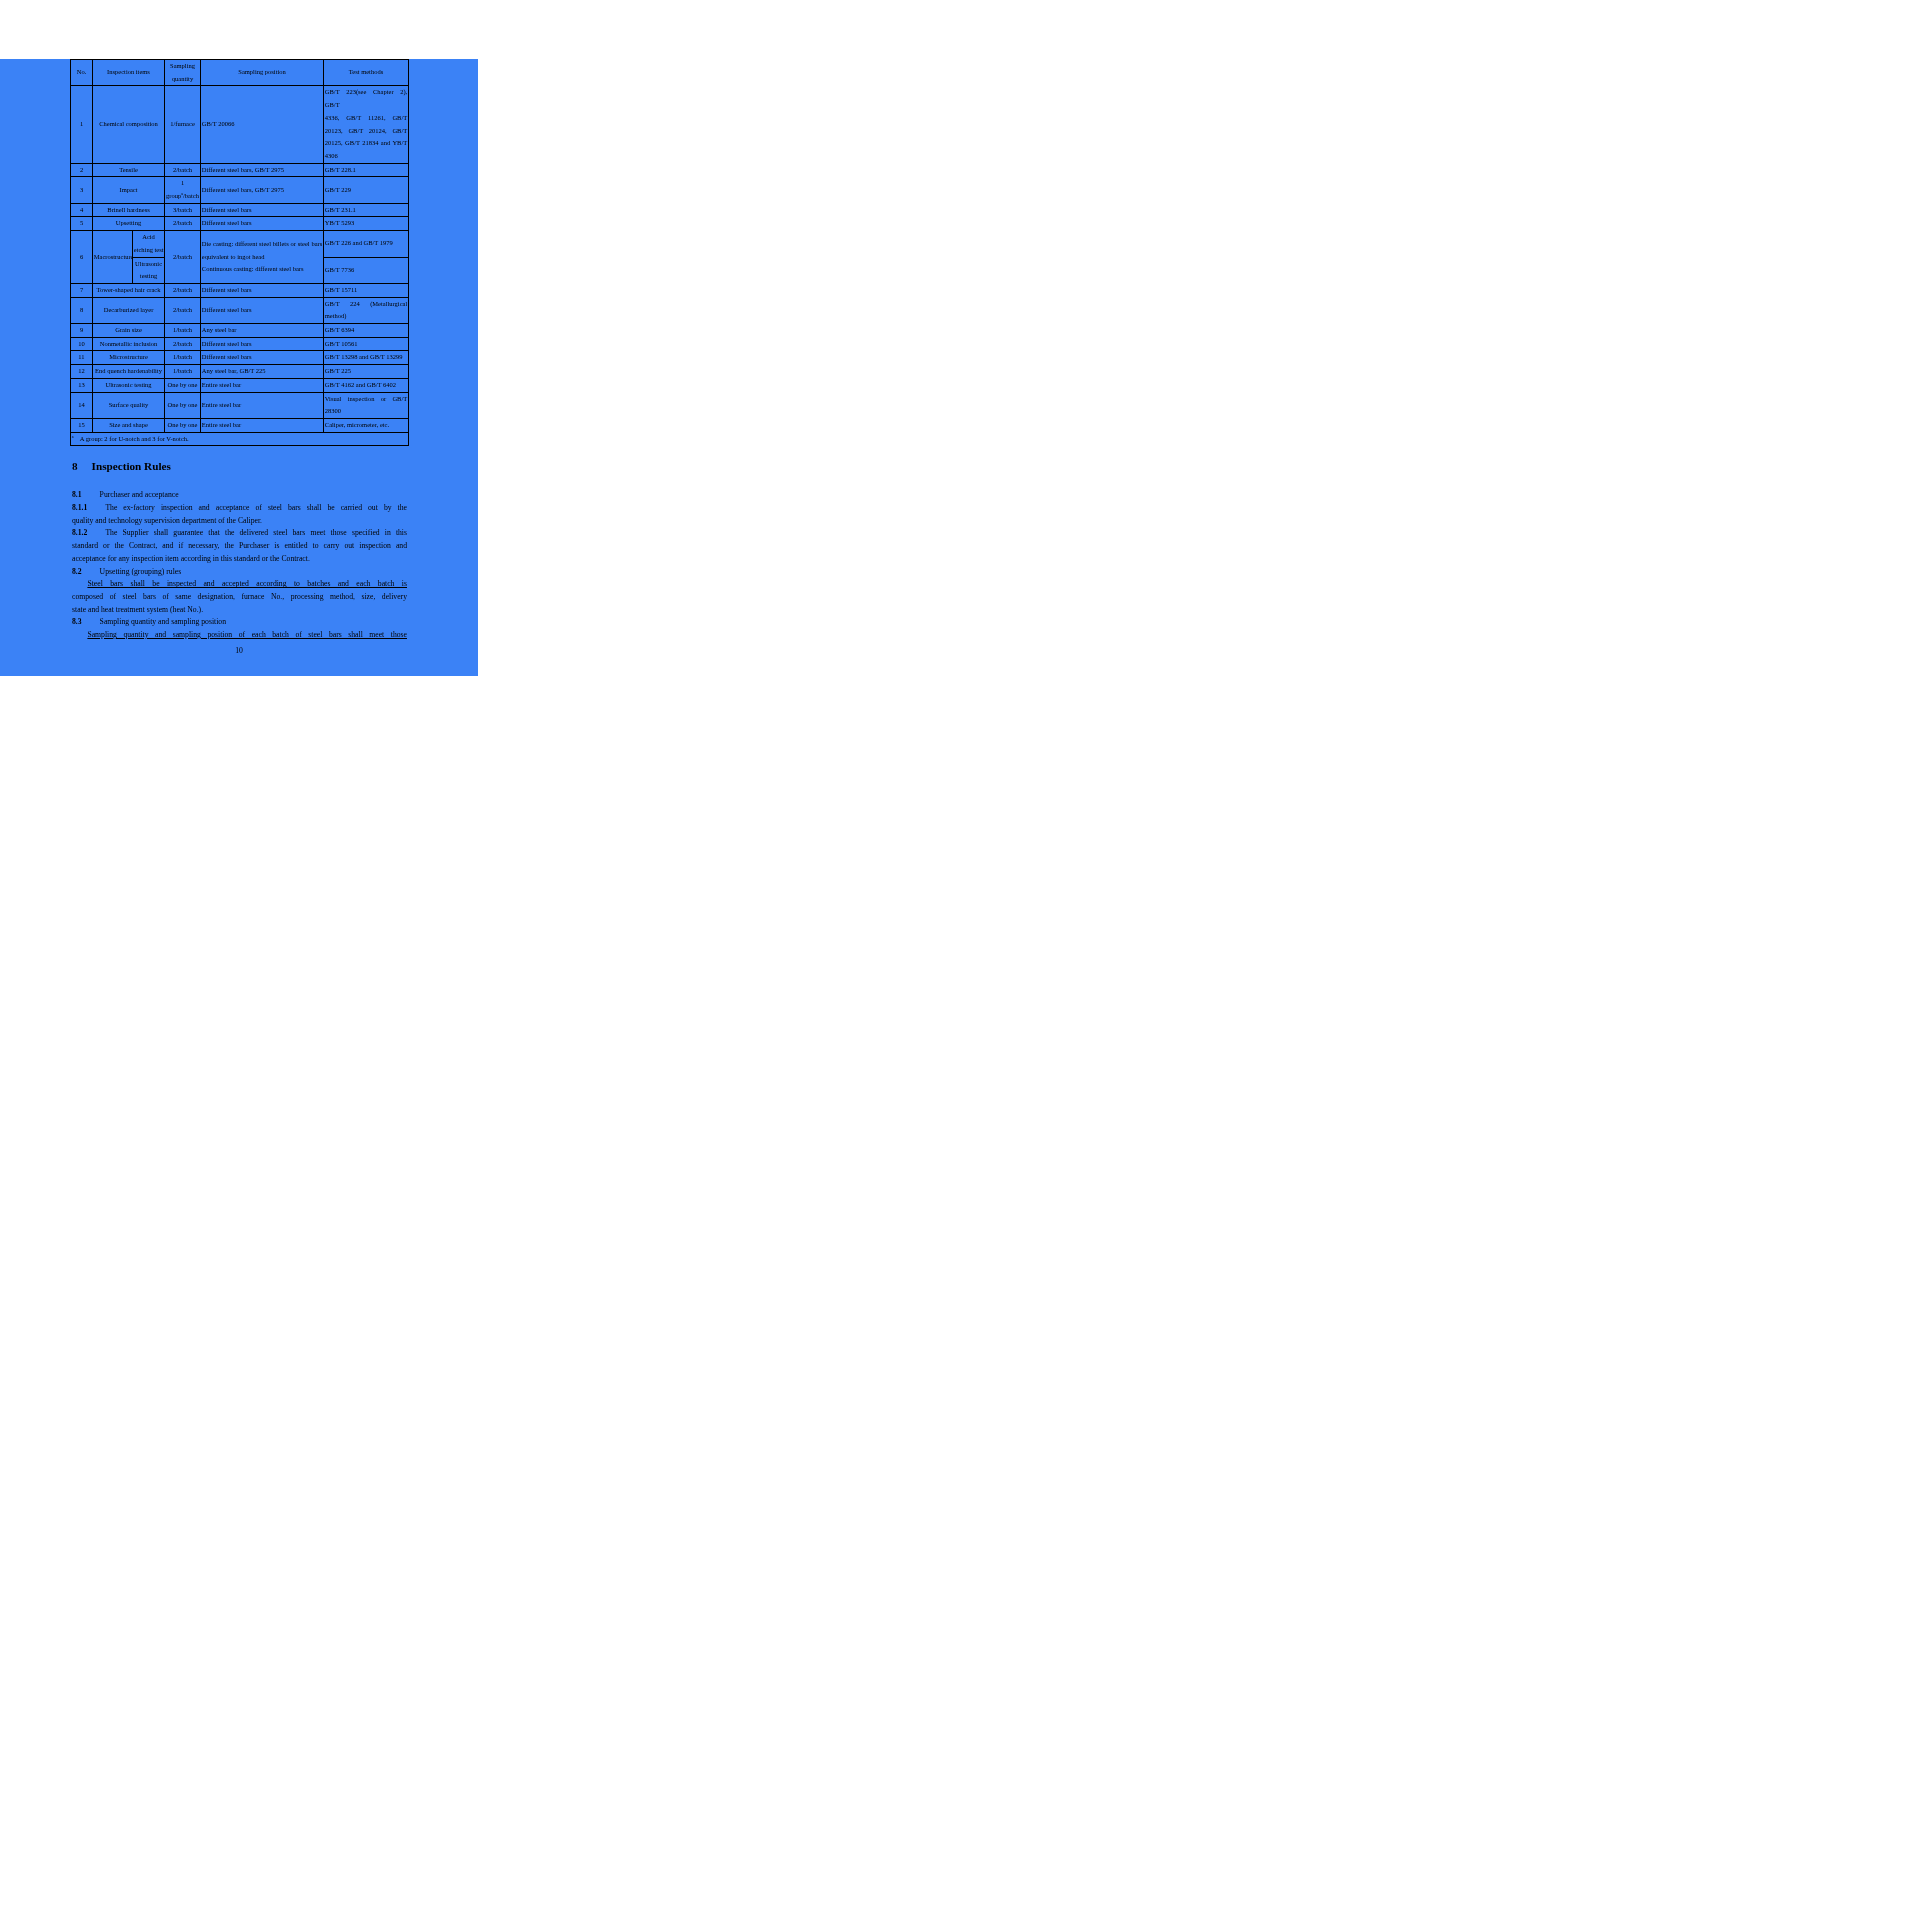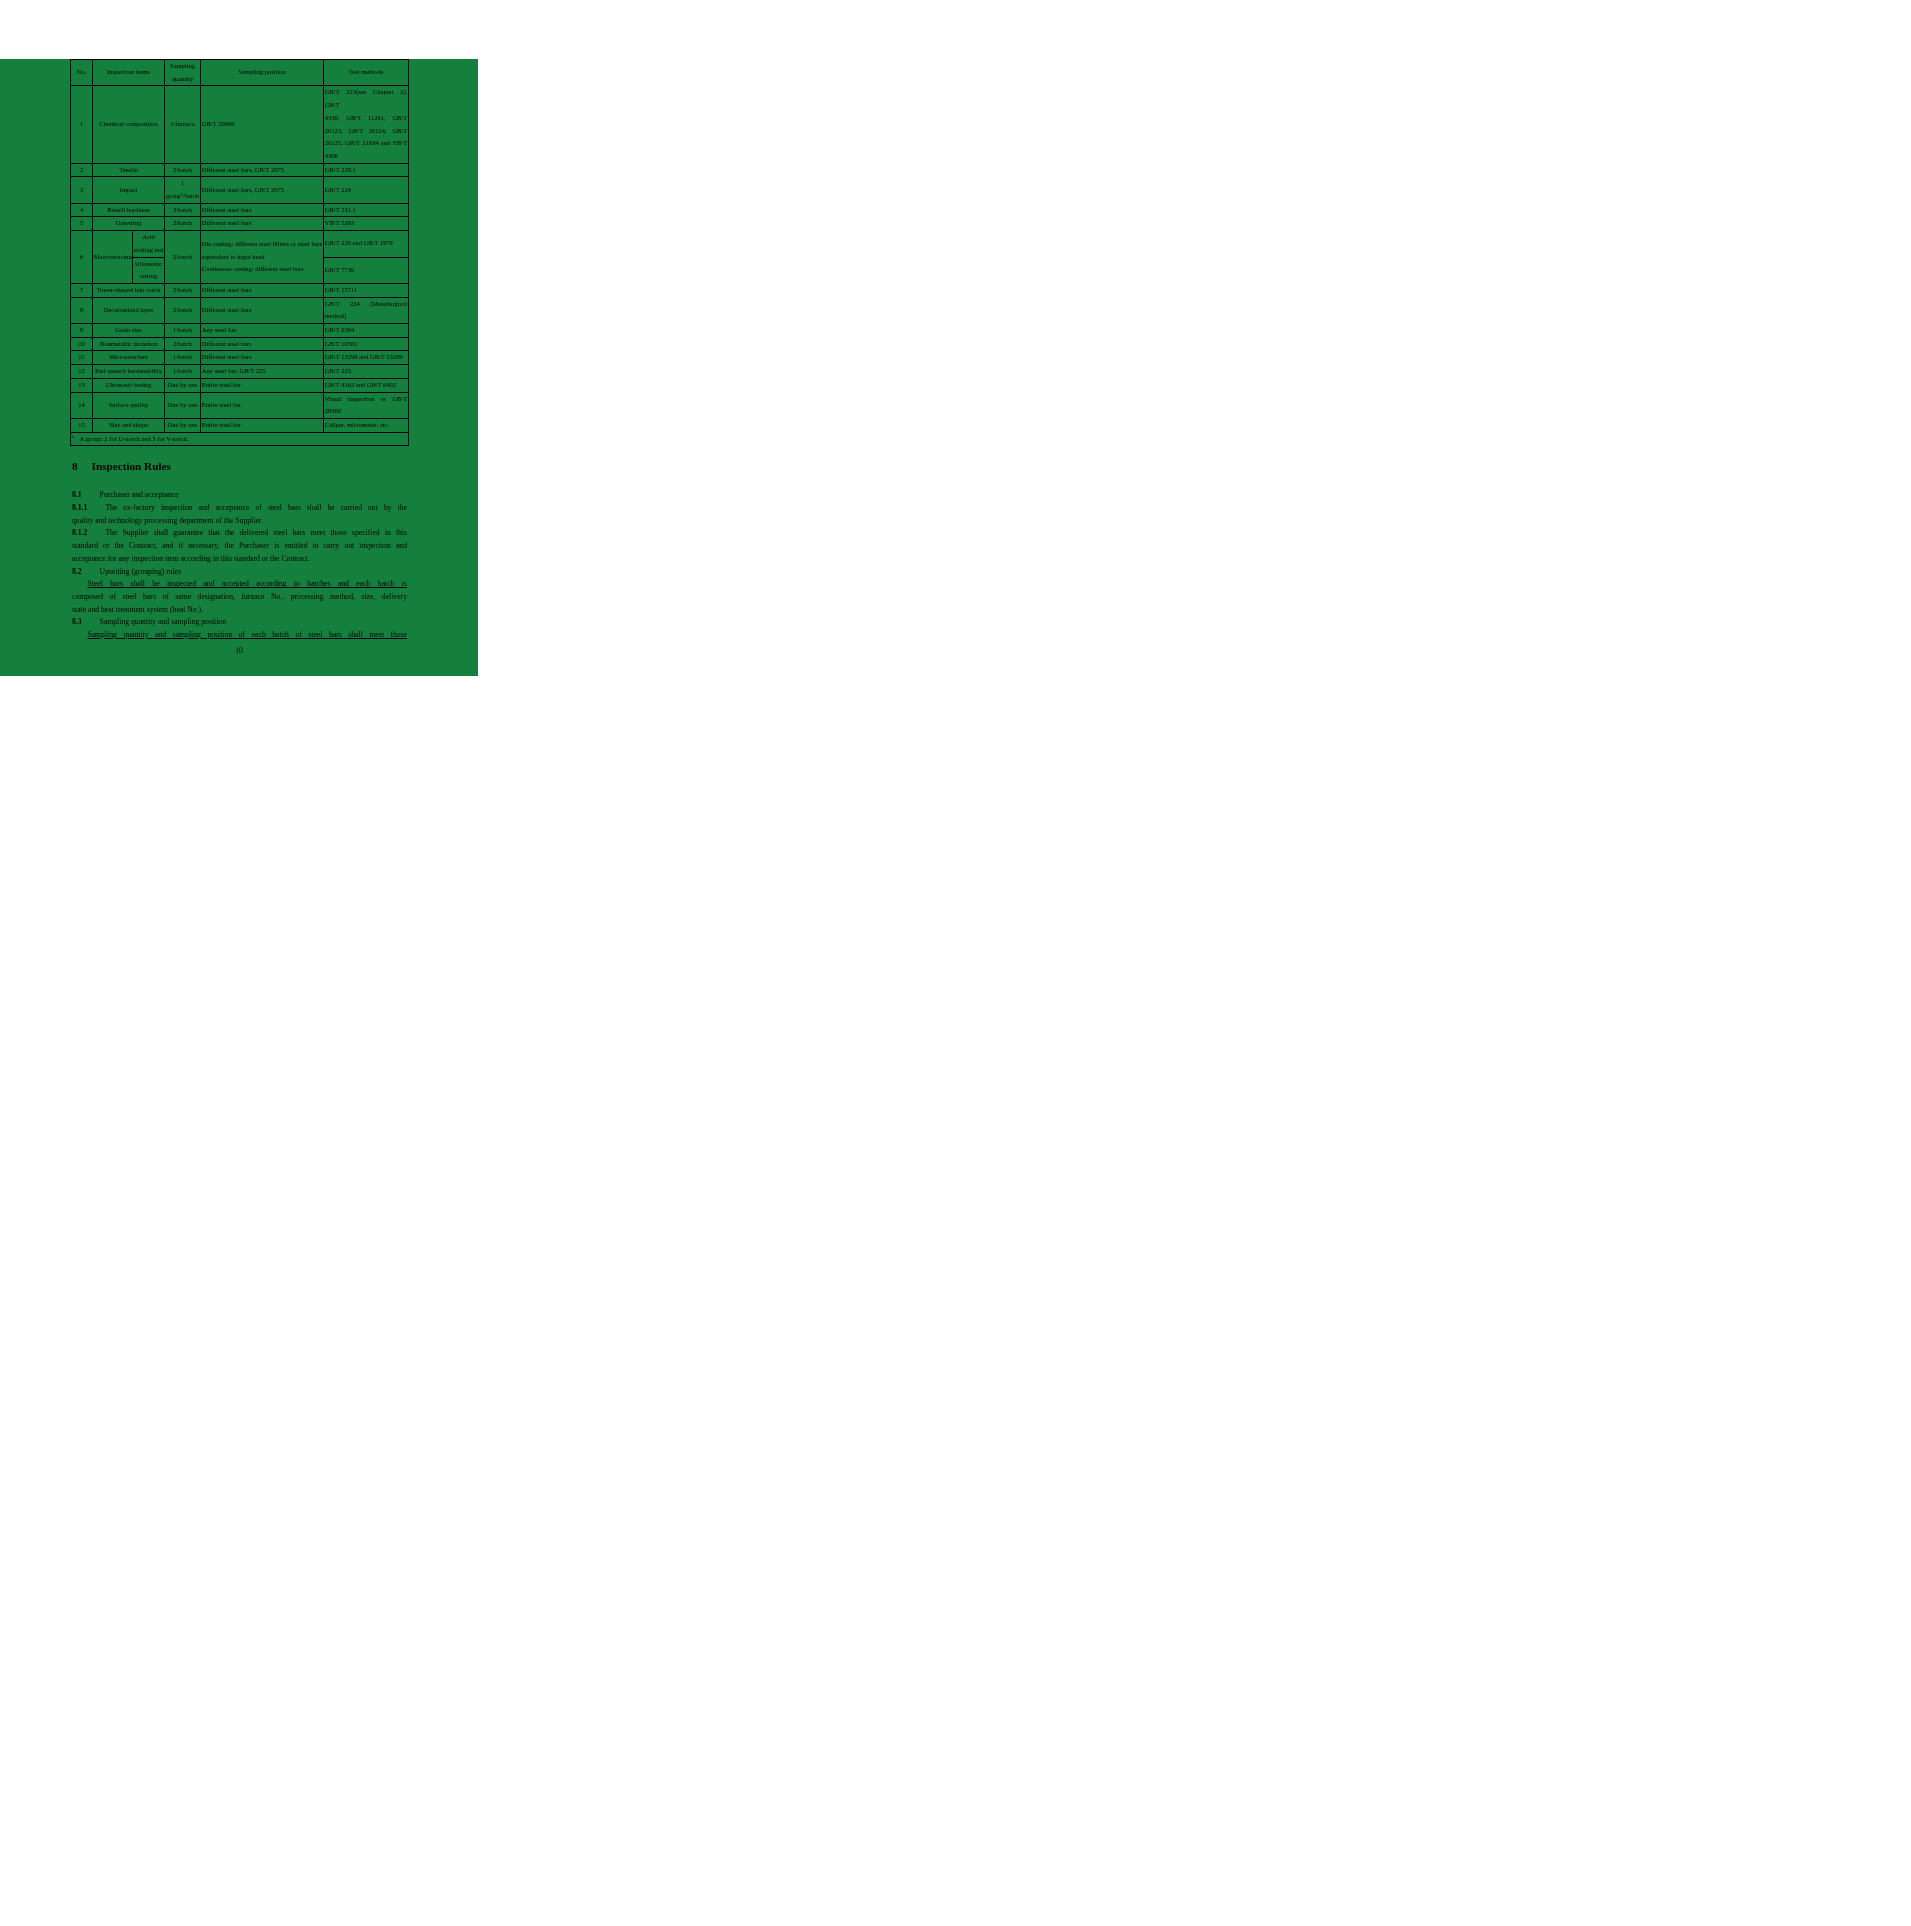--- a/index.html
+++ b/index.html
@@ -2,21 +2,21 @@
 <html style="font-size:6.2px"><head>
 <meta charset="utf-8">
 <style>
   html,body{margin:0;padding:0;background:#ffffff;}
   body{
     width:478px;height:676px;
     font-family:"Liberation Serif","DejaVu Serif",serif;
     color:#000;
     overflow:hidden;
   }
-  .page{position:relative;width:478px;height:676px;background:#15803d;}
+  .page{position:relative;width:478px;height:676px;background:#3b82f6;}
 
   
   table.tbl{
     border-collapse:collapse;
     table-layout:fixed;
     width:338px;
     margin:59px 0 0 70px;
     font-size:6.5px;
     line-height:12.7px;
   }
@@ -245,21 +245,21 @@
     </tr>
   </tbody>
     </table>
 
   <div class="sec">
     <div class="h1">
       <span class="hnum">8</span><span>Inspection Rules</span>
     </div>
     <div class="line"><span class="num">8.1</span><span>Purchaser and acceptance</span></div>
     <div class="line j"><span class="num">8.1.1</span><span>The ex-factory inspection and acceptance of steel bars shall be carried out by the</span></div>
-    <div class="line"><span class="num"></span><span>quality and technology processing department of the Supplier.</span></div>
+    <div class="line"><span class="num"></span><span>quality and technology supervision department of the Caliper.</span></div>
     <div class="line j"><span class="num">8.1.2</span><span>The Supplier shall guarantee that the delivered steel bars meet those specified in this</span></div>
     <div class="line j"><span class="num"></span><span>standard or the Contract, and if necessary, the Purchaser is entitled to carry out inspection and</span></div>
     <div class="line"><span class="num"></span><span>acceptance for any inspection item according in this standard or the Contract.</span></div>
     <div class="line"><span class="num">8.2</span><span>Upsetting (grouping) rules</span></div>
     <div class="line j indent"><span class="num"></span><span>Steel bars shall be inspected and accepted according to batches and each batch is</span></div>
     <div class="line j"><span class="num"></span><span>composed of steel bars of same designation, furnace No., processing method, size, delivery</span></div>
     <div class="line"><span class="num"></span><span>state and heat treatment system (heat No.).</span></div>
     <div class="line"><span class="num">8.3</span><span>Sampling quantity and sampling position</span></div>
     <div class="line j indent"><span class="num"></span><span>Sampling quantity and sampling position of each batch of steel bars shall meet those</span></div>
   </div>

